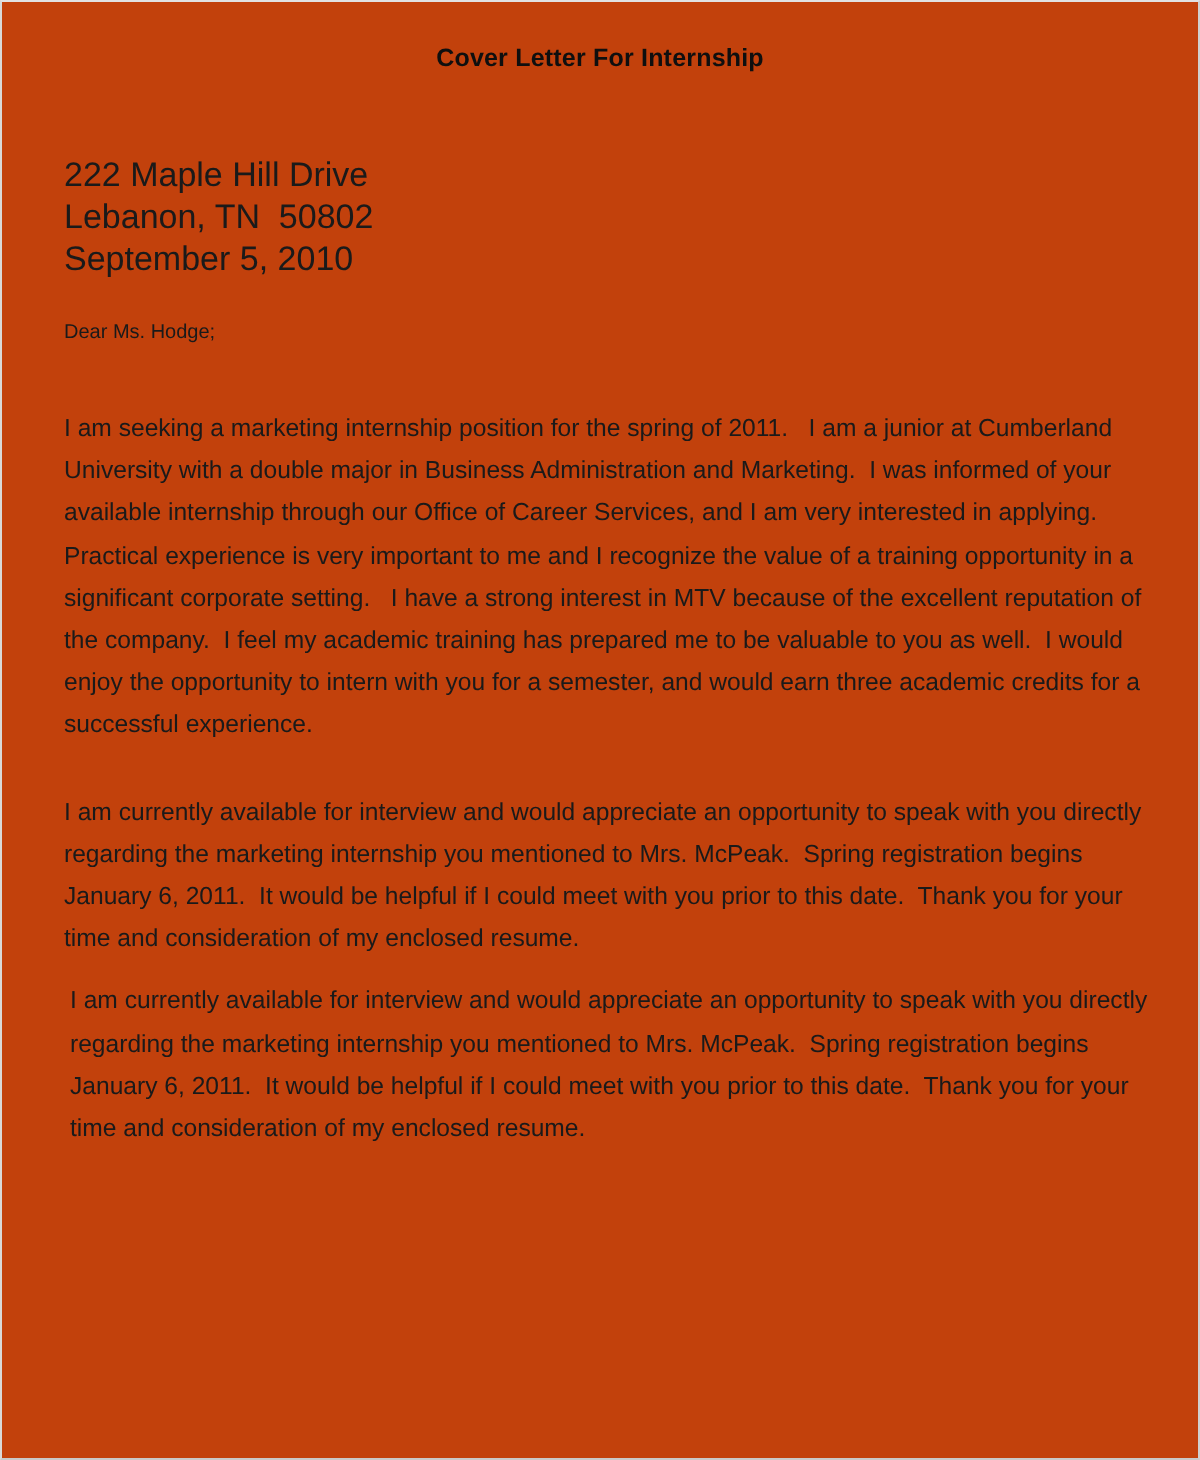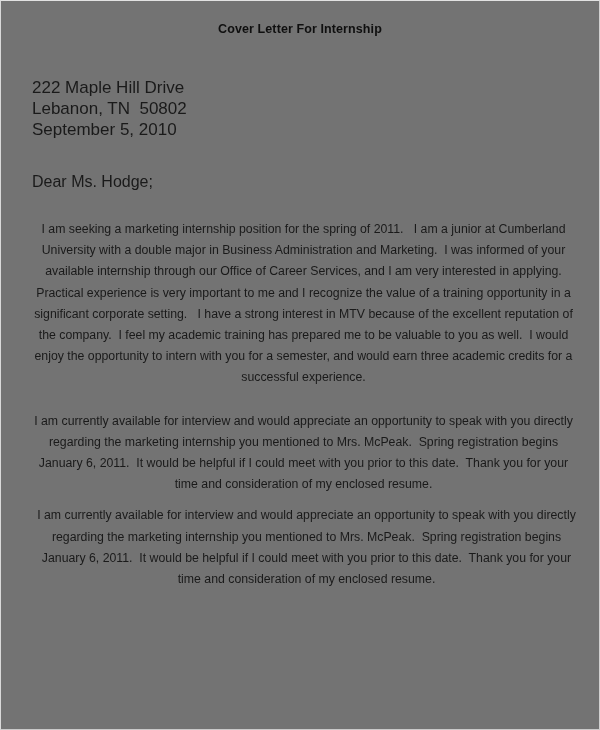--- a/index.html
+++ b/index.html
@@ -13,21 +13,21 @@
     font-family: "Liberation Sans", sans-serif;
     color: #1a1a1a;
     -webkit-font-smoothing: antialiased;
   }
 
   #page {
     position: relative;
     width: 600px;
     height: 730px;
     box-sizing: border-box;
-    background: #737373;
+    background: #c2410c;
     border-left: 1px solid #d9d9d9;
     border-right: 1px solid #d0d0d0;
     border-top: 1px solid #e2e2e2;
     border-bottom: 1px solid #c9c9c9;
     overflow: hidden;
   }
 
   .doc-title {
     text-align: center;
     font-size: 12.5px;
@@ -53,30 +53,30 @@
     line-height: 21px;
     color: #1a1a1a;
     white-space: pre;
   }
 
   .recipient-block {
     margin-top: 48px;
   }
 
   .salutation {
-    margin-top: 31px;
-    font-size: 16px;
+    margin-top: 16px;
+    font-size: 10px;
     line-height: 21px;
   }
 
   .para {
     font-size: 12.3px;
     line-height: 21.2px;
     color: #1a1a1a;
-    text-align: center;
+    text-align: left;
     margin: 0;
     max-width: 543px;
     white-space: pre-wrap;
   }
 
   .para-1 { margin-top: 27px; }
   .para-2 { }
   .para-3 { margin-top: 22px; }
   .para-4 {
     margin-top: 10px;

